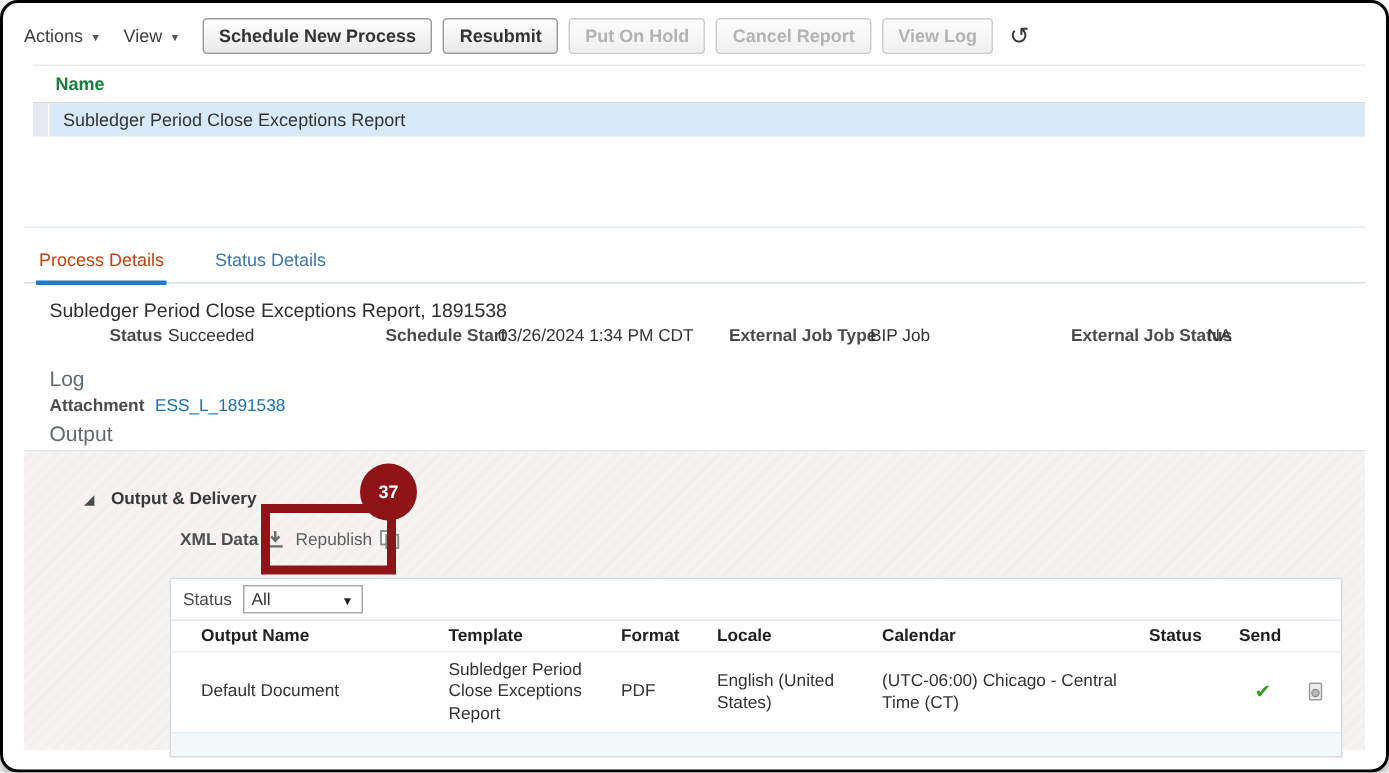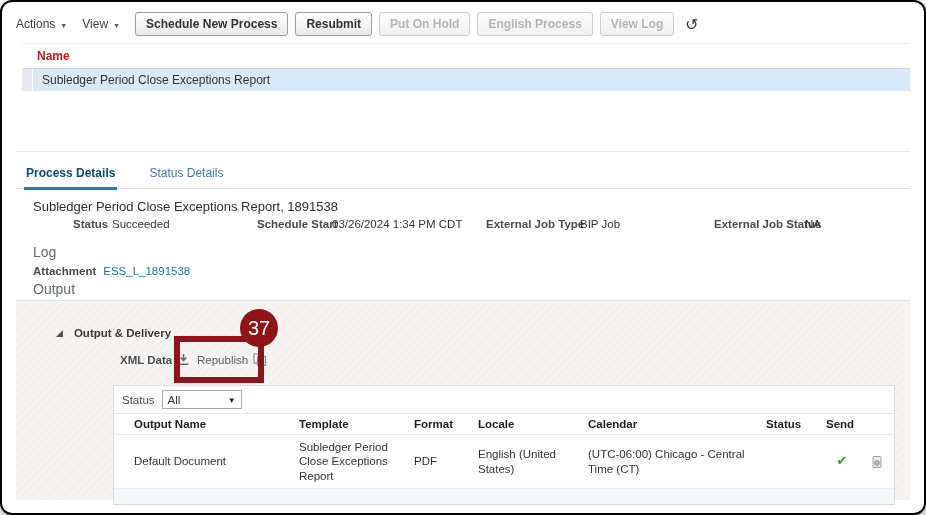--- a/index.html
+++ b/index.html
@@ -29,38 +29,38 @@
   }
   .btn.disabled {
     color: #b3b3b3; border-color: #cdcdcd;
     background: linear-gradient(#fcfcfc, #f0f0f0); cursor: default; text-align: center;
   }
   .refresh { font-size: 16px; color: #3a3a3a; margin-left: 4px; cursor: pointer;
     display:inline-block; transform: scaleX(-1); }
   
   .plist { position: absolute; left: 20px; right: 14px; top: 41px; }
   .plist-header {
-    font-weight: bold; font-size: 12px; color: #b91c1c;
+    font-weight: bold; font-size: 12px; color: #15803d;
     padding: 5px 0 5px 15px; border-top: 1px solid #ececec; border-bottom: 1px solid #d7d7d7;
   }
   .prow { display: flex; height: 22px; }
   .prow-gutter { width: 11px; background: #e6eaef; border-right: 1px solid #ffffff; }
   .prow-name {
     flex: 1; background: #d8eaf8; font-size: 12px; color: #333;
     display: flex; align-items: center; padding-left: 9px; cursor: pointer;
   }
   
   .divider1 { position: absolute; left: 14px; right: 14px; top: 149px; border-top: 1px solid #e2ecf4; }
   .tabbar {
     position: absolute; left: 14px; right: 14px; top: 160px;
     display: flex; gap: 30px; padding-left: 8px; font-size: 12px;
     border-bottom: 1px solid #d8e1e9;
   }
   .tab { padding: 4px 2px 7px; cursor: pointer; }
-  .tab.active { color: #0c4a6e; font-weight: bold; border-bottom: 3px solid #1d7ece; margin-bottom: -2px; }
+  .tab.active { color: #c2410c; font-weight: normal; border-bottom: 3px solid #1d7ece; margin-bottom: -2px; }
   .tab.inactive { color: #4077a8; }
   
   .title { position: absolute; left: 31px; top: 197px; font-size: 13px; font-weight: normal; color: #2e2e2e; }
   .fields { position: absolute; left: 0; top: 216px; right: 0; height: 15px; font-size: 11.5px; }
   .fields .lbl { position: absolute; font-weight: bold; color: #4b4b4b; white-space: nowrap; }
   .fields .val { position: absolute; color: #333; white-space: nowrap; }
   .log-label, .output-label { position: absolute; left: 31px; font-size: 14px; color: #636a6e; }
   .attach-row { position: absolute; left: 31px; top: 263px; font-size: 11.5px; display: flex; gap: 7px; align-items: center; }
   .attach-row .lbl { font-weight: bold; color: #4b4b4b; }
   .attach-link { color: #1a72ad; cursor: pointer; }
@@ -79,21 +79,21 @@
   .xml-label { position: absolute; left: 104px; top: 52px; font-size: 11.5px; font-weight: bold; color: #4f4f4f;
     display: flex; align-items: center; gap: 5px; }
   .republish { position: absolute; left: 181px; top: 52px; font-size: 11.5px; color: #5d5d5d;
     display: flex; align-items: center; gap: 5px; cursor: pointer; }
   .red-box {
     position: absolute; left: 158px; top: 35px; width: 90px; height: 47px;
     border: 6px solid var(--red); z-index: 5; pointer-events: none;
   }
   .badge {
     position: absolute; left: 224px; top: 8px; width: 38px; height: 38px; border-radius: 50%;
-    background: var(--red); color: #fff; font-weight: normal; font-size: 20px;
+    background: var(--red); color: #fff; font-weight: bold; font-size: 12px;
     display: flex; align-items: center; justify-content: center; z-index: 6;
   }
   
   .otable {
     position: absolute; left: 97px; top: 84px; width: 782px;
     background: #ffffff; border: 1px solid #d6dee5; font-size: 11.5px; color: #333;
   }
   .filter-row { display: flex; align-items: center; gap: 7px; padding: 4px 0 4px 8px; }
   .filter-row .flabel { color: #4b4b4b; }
   .fselect {
@@ -122,21 +122,21 @@
       <span>Actions</span>
       <span class="caret">▼</span>
     </div>
     <div class="menu">
       <span>View</span>
       <span class="caret">▼</span>
     </div>
     <button class="btn">Schedule New Process</button>
     <button class="btn">Resubmit</button>
     <button class="btn disabled">Put On Hold</button>
-    <button class="btn disabled">English Process</button>
+    <button class="btn disabled">Cancel Report</button>
     <button class="btn disabled">View Log</button>
     <span class="refresh">↻</span>
   </div>
 
   <div class="plist">
     <div class="plist-header">Name</div>
     <div class="prow">
       <div class="prow-gutter"></div>
       <div class="prow-name">Subledger Period Close Exceptions Report</div>
     </div>

